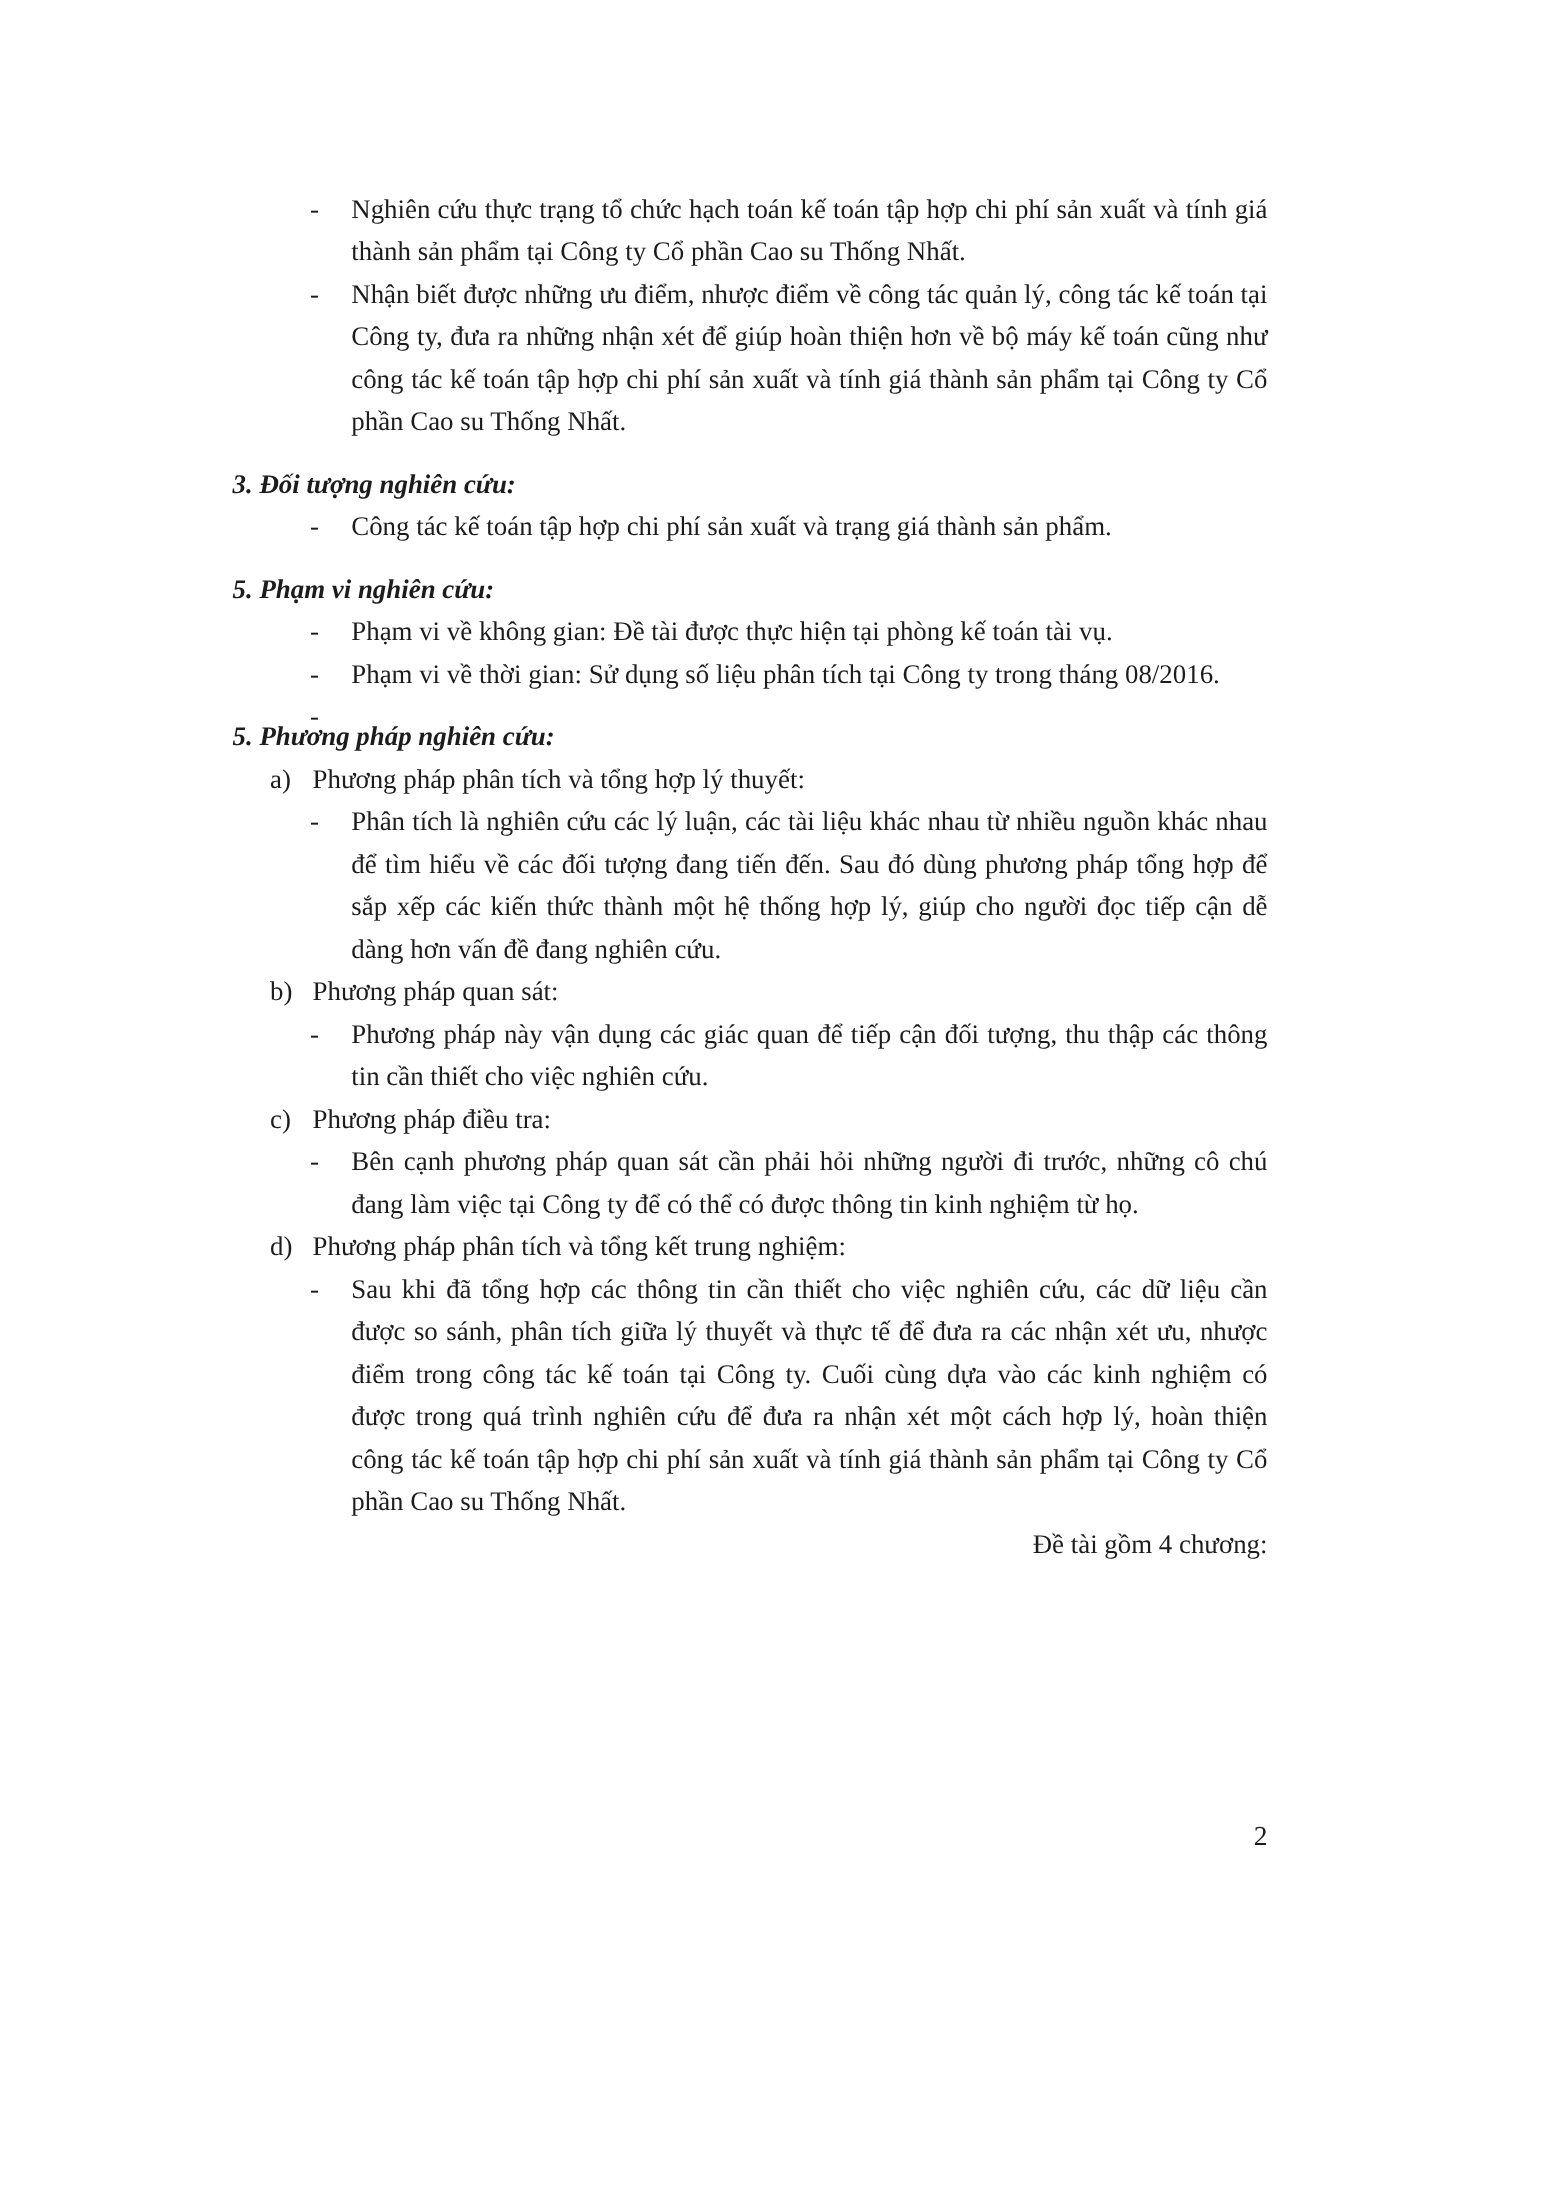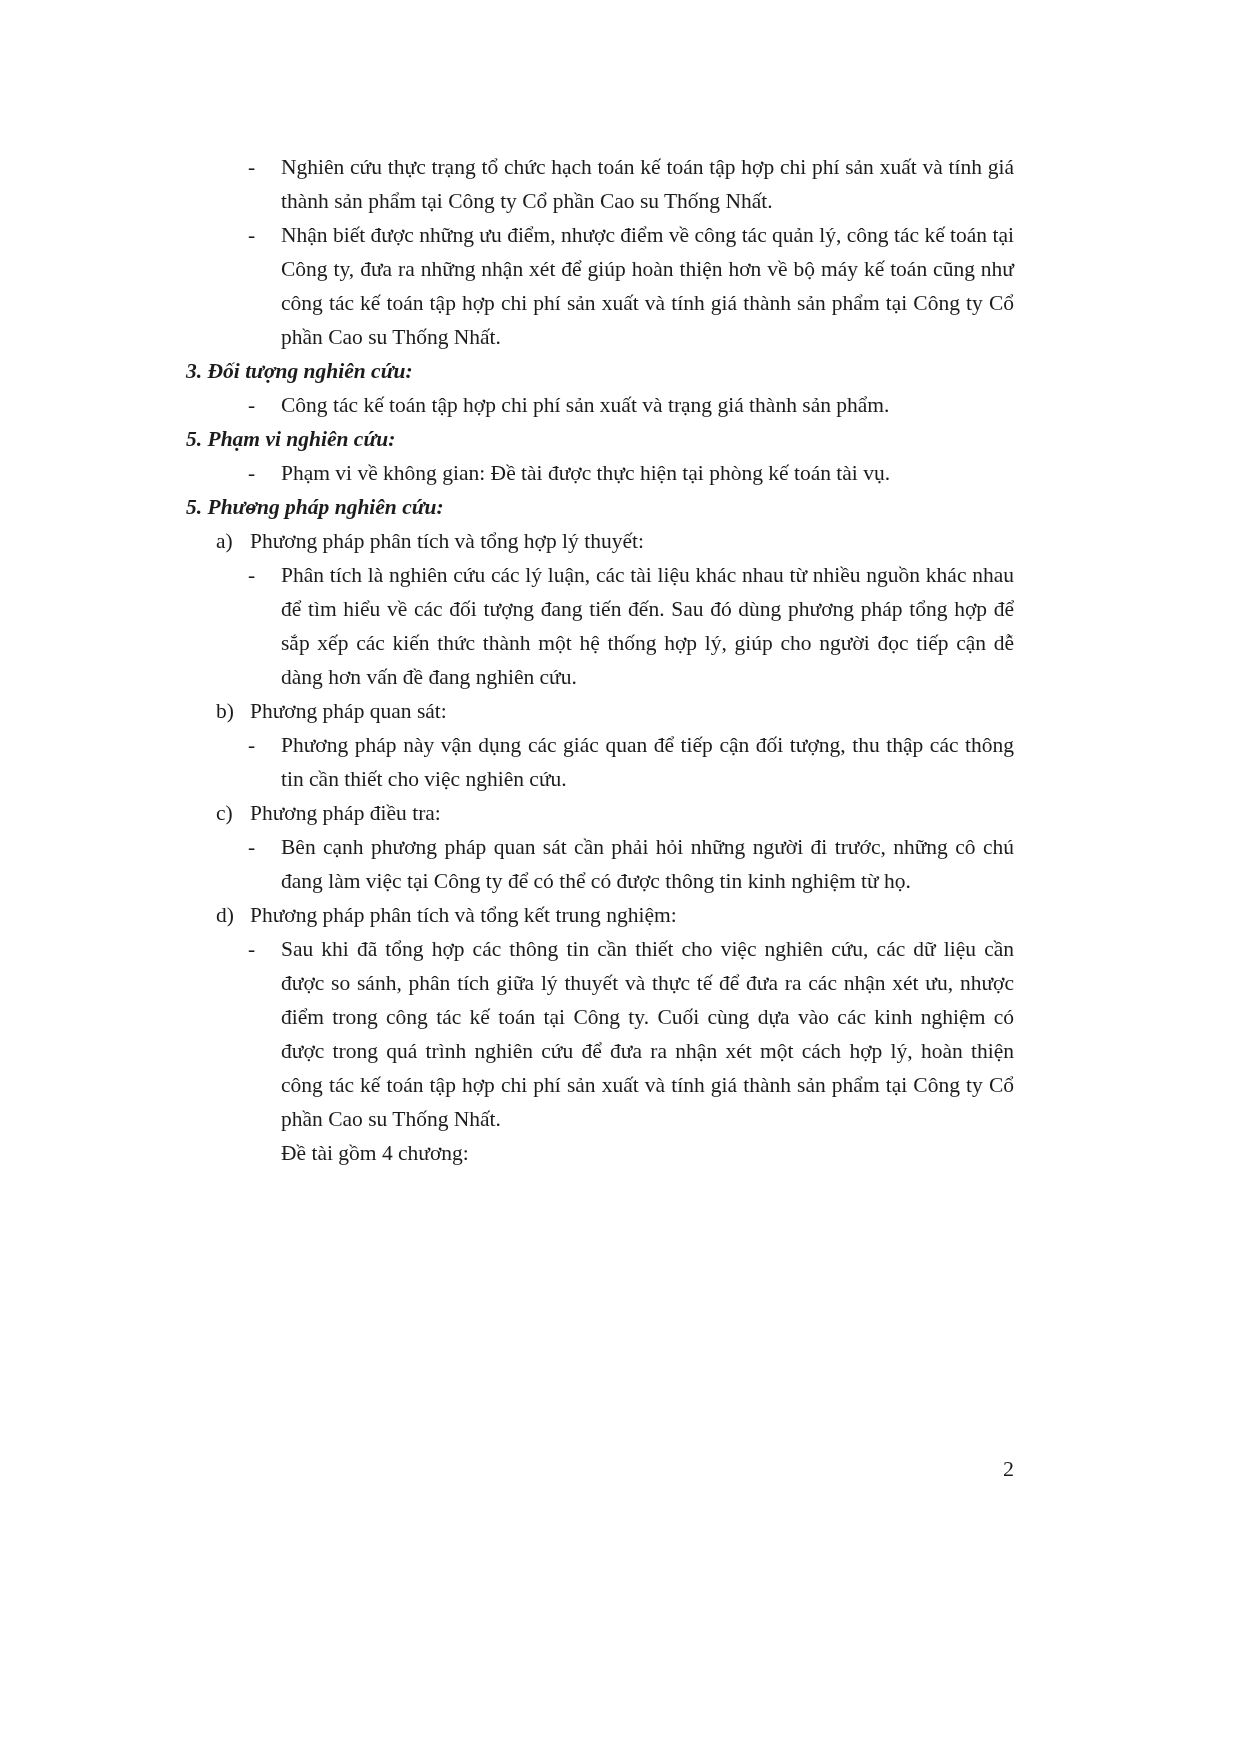--- a/index.html
+++ b/index.html
@@ -20,20 +20,21 @@
   }
   .block {
     font-size: 21.5px;
     line-height: 34px;
     text-align: justify;
   }
   .block.heading {
     font-weight: 700;
     font-style: italic;
     text-align: left;
+    margin-top: 16px;
   }
   .block.bullet {
     position: relative;
     padding-left: 95px;
   }
   .block.bullet .marker {
     position: absolute;
     left: 62px;
     top: 0;
   }
@@ -42,21 +43,21 @@
     padding-left: 64px;
     text-align: left;
   }
   .block.lettered .marker {
     position: absolute;
     left: 30px;
     top: 0;
   }
   .block.paragraph {
     padding-left: 95px;
-    text-align: left;
+    text-align: right;
   }
   .page-number {
     position: absolute;
     left: 186px;
     top: 1452px;
     width: 828px;
     text-align: right;
     font-size: 22px;
     line-height: 34px;
   }
@@ -65,21 +66,21 @@
 <body>
 
 <div class="page">
   <div class="content">
       <div class="block bullet"><span class="marker">-</span><span>Nghiên cứu thực trạng tổ chức hạch toán kế toán tập hợp chi phí sản xuất và tính giá thành sản phẩm tại Công ty Cổ phần Cao su Thống Nhất.</span></div>
       <div class="block bullet"><span class="marker">-</span><span>Nhận biết được những ưu điểm, nhược điểm về công tác quản lý, công tác kế toán tại Công ty, đưa ra những nhận xét để giúp hoàn thiện hơn về bộ máy kế toán cũng như công tác kế toán tập hợp chi phí sản xuất và tính giá thành sản phẩm tại Công ty Cổ phần Cao su Thống Nhất.</span></div>
       <div class="block heading"><span>3. Đối tượng nghiên cứu:</span></div>
       <div class="block bullet"><span class="marker">-</span><span>Công tác kế toán tập hợp chi phí sản xuất và trạng giá thành sản phẩm.</span></div>
       <div class="block heading"><span>5. Phạm vi nghiên cứu:</span></div>
       <div class="block bullet"><span class="marker">-</span><span>Phạm vi về không gian: Đề tài được thực hiện tại phòng kế toán tài vụ.</span></div>
-      <div class="block bullet"><span class="marker">-</span></div>
+      <div class="block bullet"><span class="marker">-</span><span>Phạm vi về thời gian: Sử dụng số liệu phân tích tại Công ty trong tháng 08/2016.</span></div>
       <div class="block bullet"><span class="marker">-</span></div>
       <div class="block heading"><span>5. Phương pháp nghiên cứu:</span></div>
       <div class="block lettered"><span class="marker">a)</span><span>Phương pháp phân tích và tổng hợp lý thuyết:</span></div>
       <div class="block bullet"><span class="marker">-</span><span>Phân tích là nghiên cứu các lý luận, các tài liệu khác nhau từ nhiều nguồn khác nhau để tìm hiểu về các đối tượng đang tiến đến. Sau đó dùng phương pháp tổng hợp để sắp xếp các kiến thức thành một hệ thống hợp lý, giúp cho người đọc tiếp cận dễ dàng hơn vấn đề đang nghiên cứu.</span></div>
       <div class="block lettered"><span class="marker">b)</span><span>Phương pháp quan sát:</span></div>
       <div class="block bullet"><span class="marker">-</span><span>Phương pháp này vận dụng các giác quan để tiếp cận đối tượng, thu thập các thông tin cần thiết cho việc nghiên cứu.</span></div>
       <div class="block lettered"><span class="marker">c)</span><span>Phương pháp điều tra:</span></div>
       <div class="block bullet"><span class="marker">-</span><span>Bên cạnh phương pháp quan sát cần phải hỏi những người đi trước, những cô chú đang làm việc tại Công ty để có thể có được thông tin kinh nghiệm từ họ.</span></div>
       <div class="block lettered"><span class="marker">d)</span><span>Phương pháp phân tích và tổng kết trung nghiệm:</span></div>
       <div class="block bullet"><span class="marker">-</span><span>Sau khi đã tổng hợp các thông tin cần thiết cho việc nghiên cứu, các dữ liệu cần được so sánh, phân tích giữa lý thuyết và thực tế để đưa ra các nhận xét ưu, nhược điểm trong công tác kế toán tại Công ty. Cuối cùng dựa vào các kinh nghiệm có được trong quá trình nghiên cứu để đưa ra nhận xét một cách hợp lý, hoàn thiện công tác kế toán tập hợp chi phí sản xuất và tính giá thành sản phẩm tại Công ty Cổ phần Cao su Thống Nhất.</span></div>

